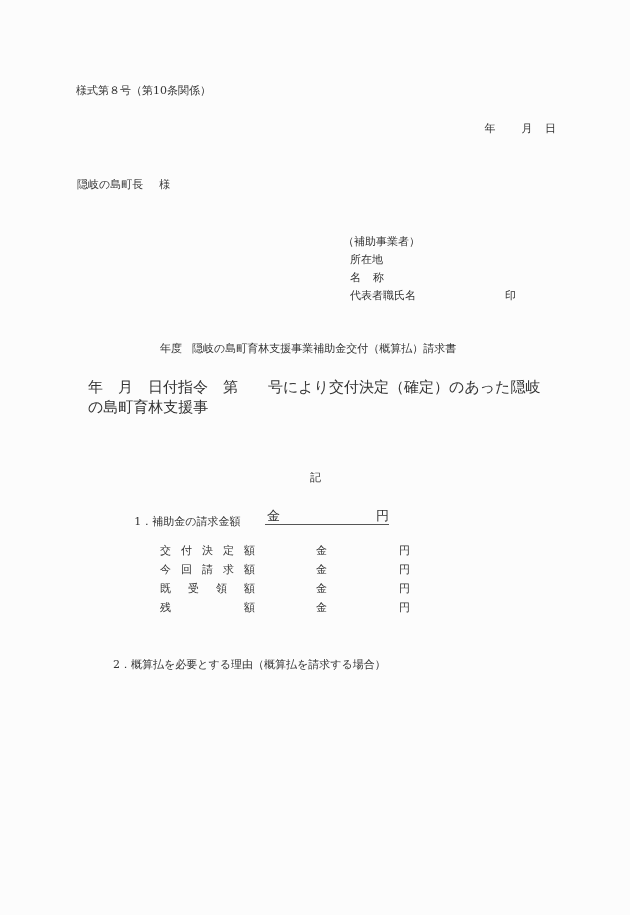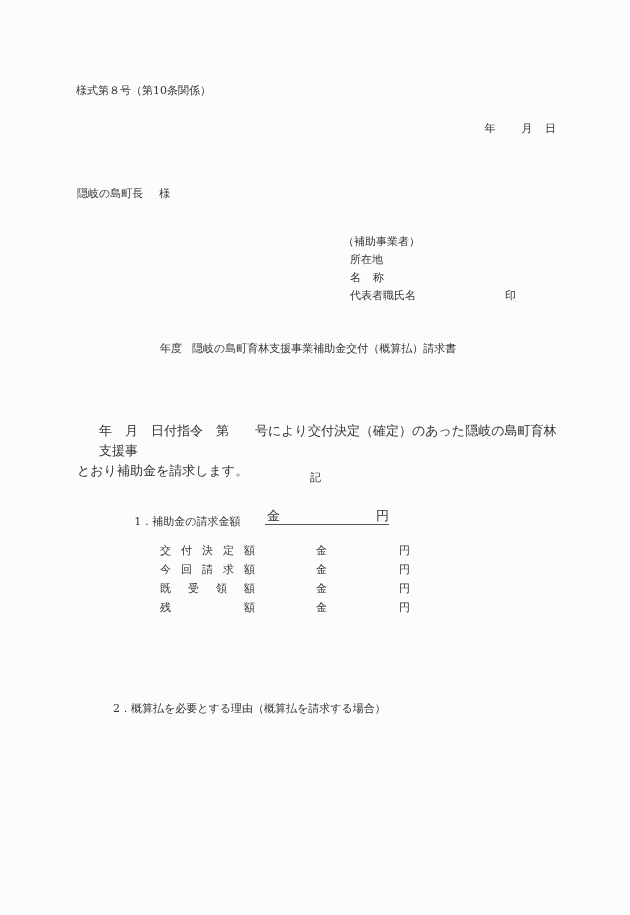--- a/index.html
+++ b/index.html
@@ -19,39 +19,38 @@
     }
     .abs { position: absolute; white-space: nowrap; }
     .page { position: absolute; left: 0; top: 0; width: 630px; height: 735px; }
 
     .form-no { left: 76px; top: 85px; }
     .date-row { left: 471px; top: 123px; text-align: center; }
     .date-row span { display: inline-block; }
     .date-row .y { width: 38px; }
     .date-row .m { width: 36px; }
 
-    .addressee { left: 77px; top: 188px; }
+    .addressee { left: 77px; top: 179px; }
     .addressee .gap { display: inline-block; width: 16px; }
 
     .applicant { left: 343px; top: 233px; line-height: 18px; }
     .applicant div { height: 18px; }
     .applicant .indent { padding-left: 7px; }
     .applicant .seal-row { position: relative; width: 190px; }
     .applicant .seal { position: absolute; left: 162px; top: 0; }
     .applicant .spaced .gap { display: inline-block; width: 12px; }
 
     .doc-title { left: 160px; top: 343px; }
     .doc-title .gap { display: inline-block; width: 10px; }
 
     .body-text {
-      left: 77px; top: 377px; width: 486px;
+      left: 66px; top: 377px; width: 486px;
       white-space: normal;
       line-height: 20px;
-      font-size: 13px;
-      margin-top: 44px;
+      font-size: 15px;
     }
     .body-text p { margin: 0; }
     .body-text .l1 { padding-left: 22px; }
 
     .ki { left: 310px; top: 472px; }
 
     .item1 { left: 110px; top: 509px; }
     .item1 .label { display: inline-block; width: 155px; text-align: center; }
     .item1 .amount {
       display: inline-block;
@@ -64,21 +63,21 @@
     .item1 .amount .kin { position: absolute; left: 2px; top: 0; }
     .item1 .amount .yen { position: absolute; right: 0; top: 0; }
 
     .rows { left: 160px; top: 545px; }
     .row { position: relative; height: 19px; width: 250px; }
     .row .lbl { position: absolute; left: 0; top: 0; width: 95px; }
     .row .lbl span { position: absolute; top: 0; }
     .row .kin { position: absolute; left: 156px; top: 0; }
     .row .yen { position: absolute; left: 239px; top: 0; }
 
-    .item2 { left: 113px; top: 659px; margin-top: 44px; }
+    .item2 { left: 113px; top: 659px; }
   </style>
 </head>
 <body>
 
 <div class="page">
 
   <div class="abs form-no">様式第８号（第10条関係）</div>
 
   <div class="abs date-row">
     <span class="y">年</span><span class="m">月</span><span>日</span>
@@ -99,21 +98,20 @@
       <span>名</span><span class="gap"></span><span>称</span>
     </div>
     <div class="indent seal-row">
       <span>代表者職氏名</span>
       <span class="seal">印</span>
     </div>
   </div>
 
   <div class="abs body-text">
     <p class="l1">年　月　日付指令　第　　号により交付決定（確定）のあった隠岐の島町育林支援事</p>
-    <p>とおり補助金を請求します。</p>
   </div>
 
   <div class="abs ki">記</div>
 
   <div class="abs item1">
     <span class="label">1．補助金の請求金額</span><span class="amount"><span class="kin">金</span><span class="yen">円</span></span>
   </div>
 
   <div class="abs rows">
     <div class="row">

